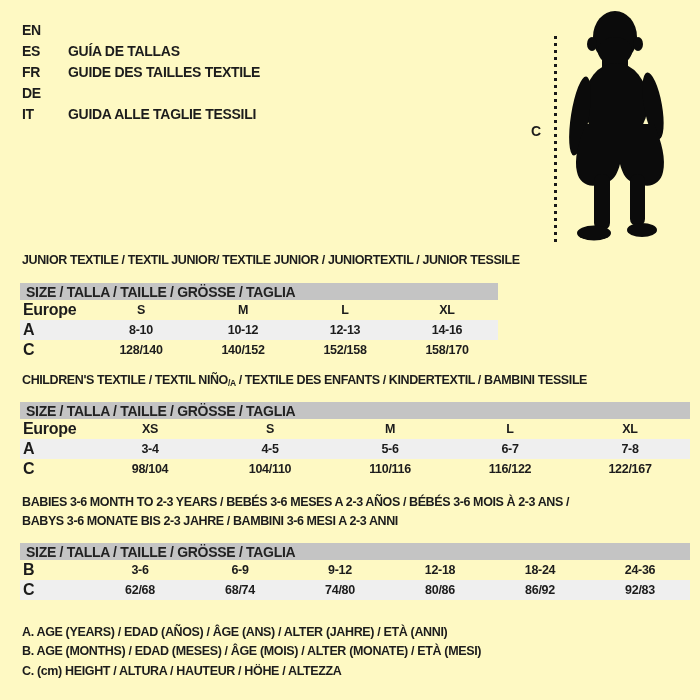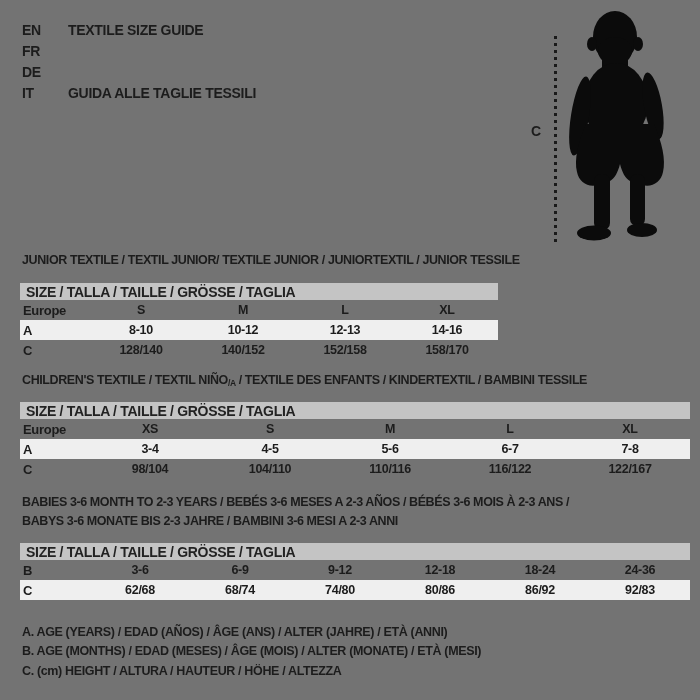--- a/index.html
+++ b/index.html
@@ -1,19 +1,19 @@
 <!DOCTYPE html>
 <html><head>
 <meta charset="utf-8">
 <style>
   html,body{margin:0;padding:0;}
   .page{
     position:relative;
     width:700px;height:700px;
-    background:#737373;
+    background:#fef9c3;
     font-family:"Liberation Sans", sans-serif;
     color:#1c1c1c;
     overflow:hidden;
   }
   
   .lang-block{position:absolute;left:22px;top:19px;}
   .lang-row{display:flex;height:21px;align-items:center;}
   .lang-code{width:46px;font-size:14px;font-weight:700;letter-spacing:-0.3px;}
   .lang-label{font-size:14px;font-weight:700;letter-spacing:-0.3px;white-space:nowrap;}
   
@@ -33,39 +33,43 @@
   .size-table.w1{width:478px;}
   .size-table.w2{width:670px;}
   .thead{
     height:17px;background:#c4c4c4;display:flex;align-items:center;
     padding-left:6px;box-sizing:border-box;
     font-size:14px;font-weight:700;letter-spacing:-0.3px;color:#222;
   }
   .trow{display:flex;height:20px;align-items:center;}
   .trow.shaded{background:#efefef;}
   .tlabel{width:70px;padding-left:3px;box-sizing:border-box;
-    font-size:13px;font-weight:700;letter-spacing:-0.3px;}
+    font-size:16px;font-weight:700;letter-spacing:-0.3px;}
   .tcell{flex:1;text-align:center;font-size:12.5px;font-weight:700;letter-spacing:-0.3px;}
   
   .notes-block{position:absolute;left:22px;top:622px;}
   .note-line{height:19.5px;display:flex;align-items:center;
     font-size:12.5px;font-weight:700;letter-spacing:-0.35px;white-space:nowrap;}
 </style>
 </head>
 <body>
 
 <div class="page">
 
   <div class="lang-block">
     <div class="lang-row">
       <span class="lang-code">EN</span>
-      <span class="lang-label">TEXTILE SIZE GUIDE</span>
+    </div>
+    <div class="lang-row">
+      <span class="lang-code">ES</span>
+      <span class="lang-label">GUÍA DE TALLAS</span>
     </div>
     <div class="lang-row">
       <span class="lang-code">FR</span>
+      <span class="lang-label">GUIDE DES TAILLES TEXTILE</span>
     </div>
     <div class="lang-row">
       <span class="lang-code">DE</span>
     </div>
     <div class="lang-row">
       <span class="lang-code">IT</span>
       <span class="lang-label">GUIDA ALLE TAGLIE TESSILI</span>
     </div>
   </div>
 

